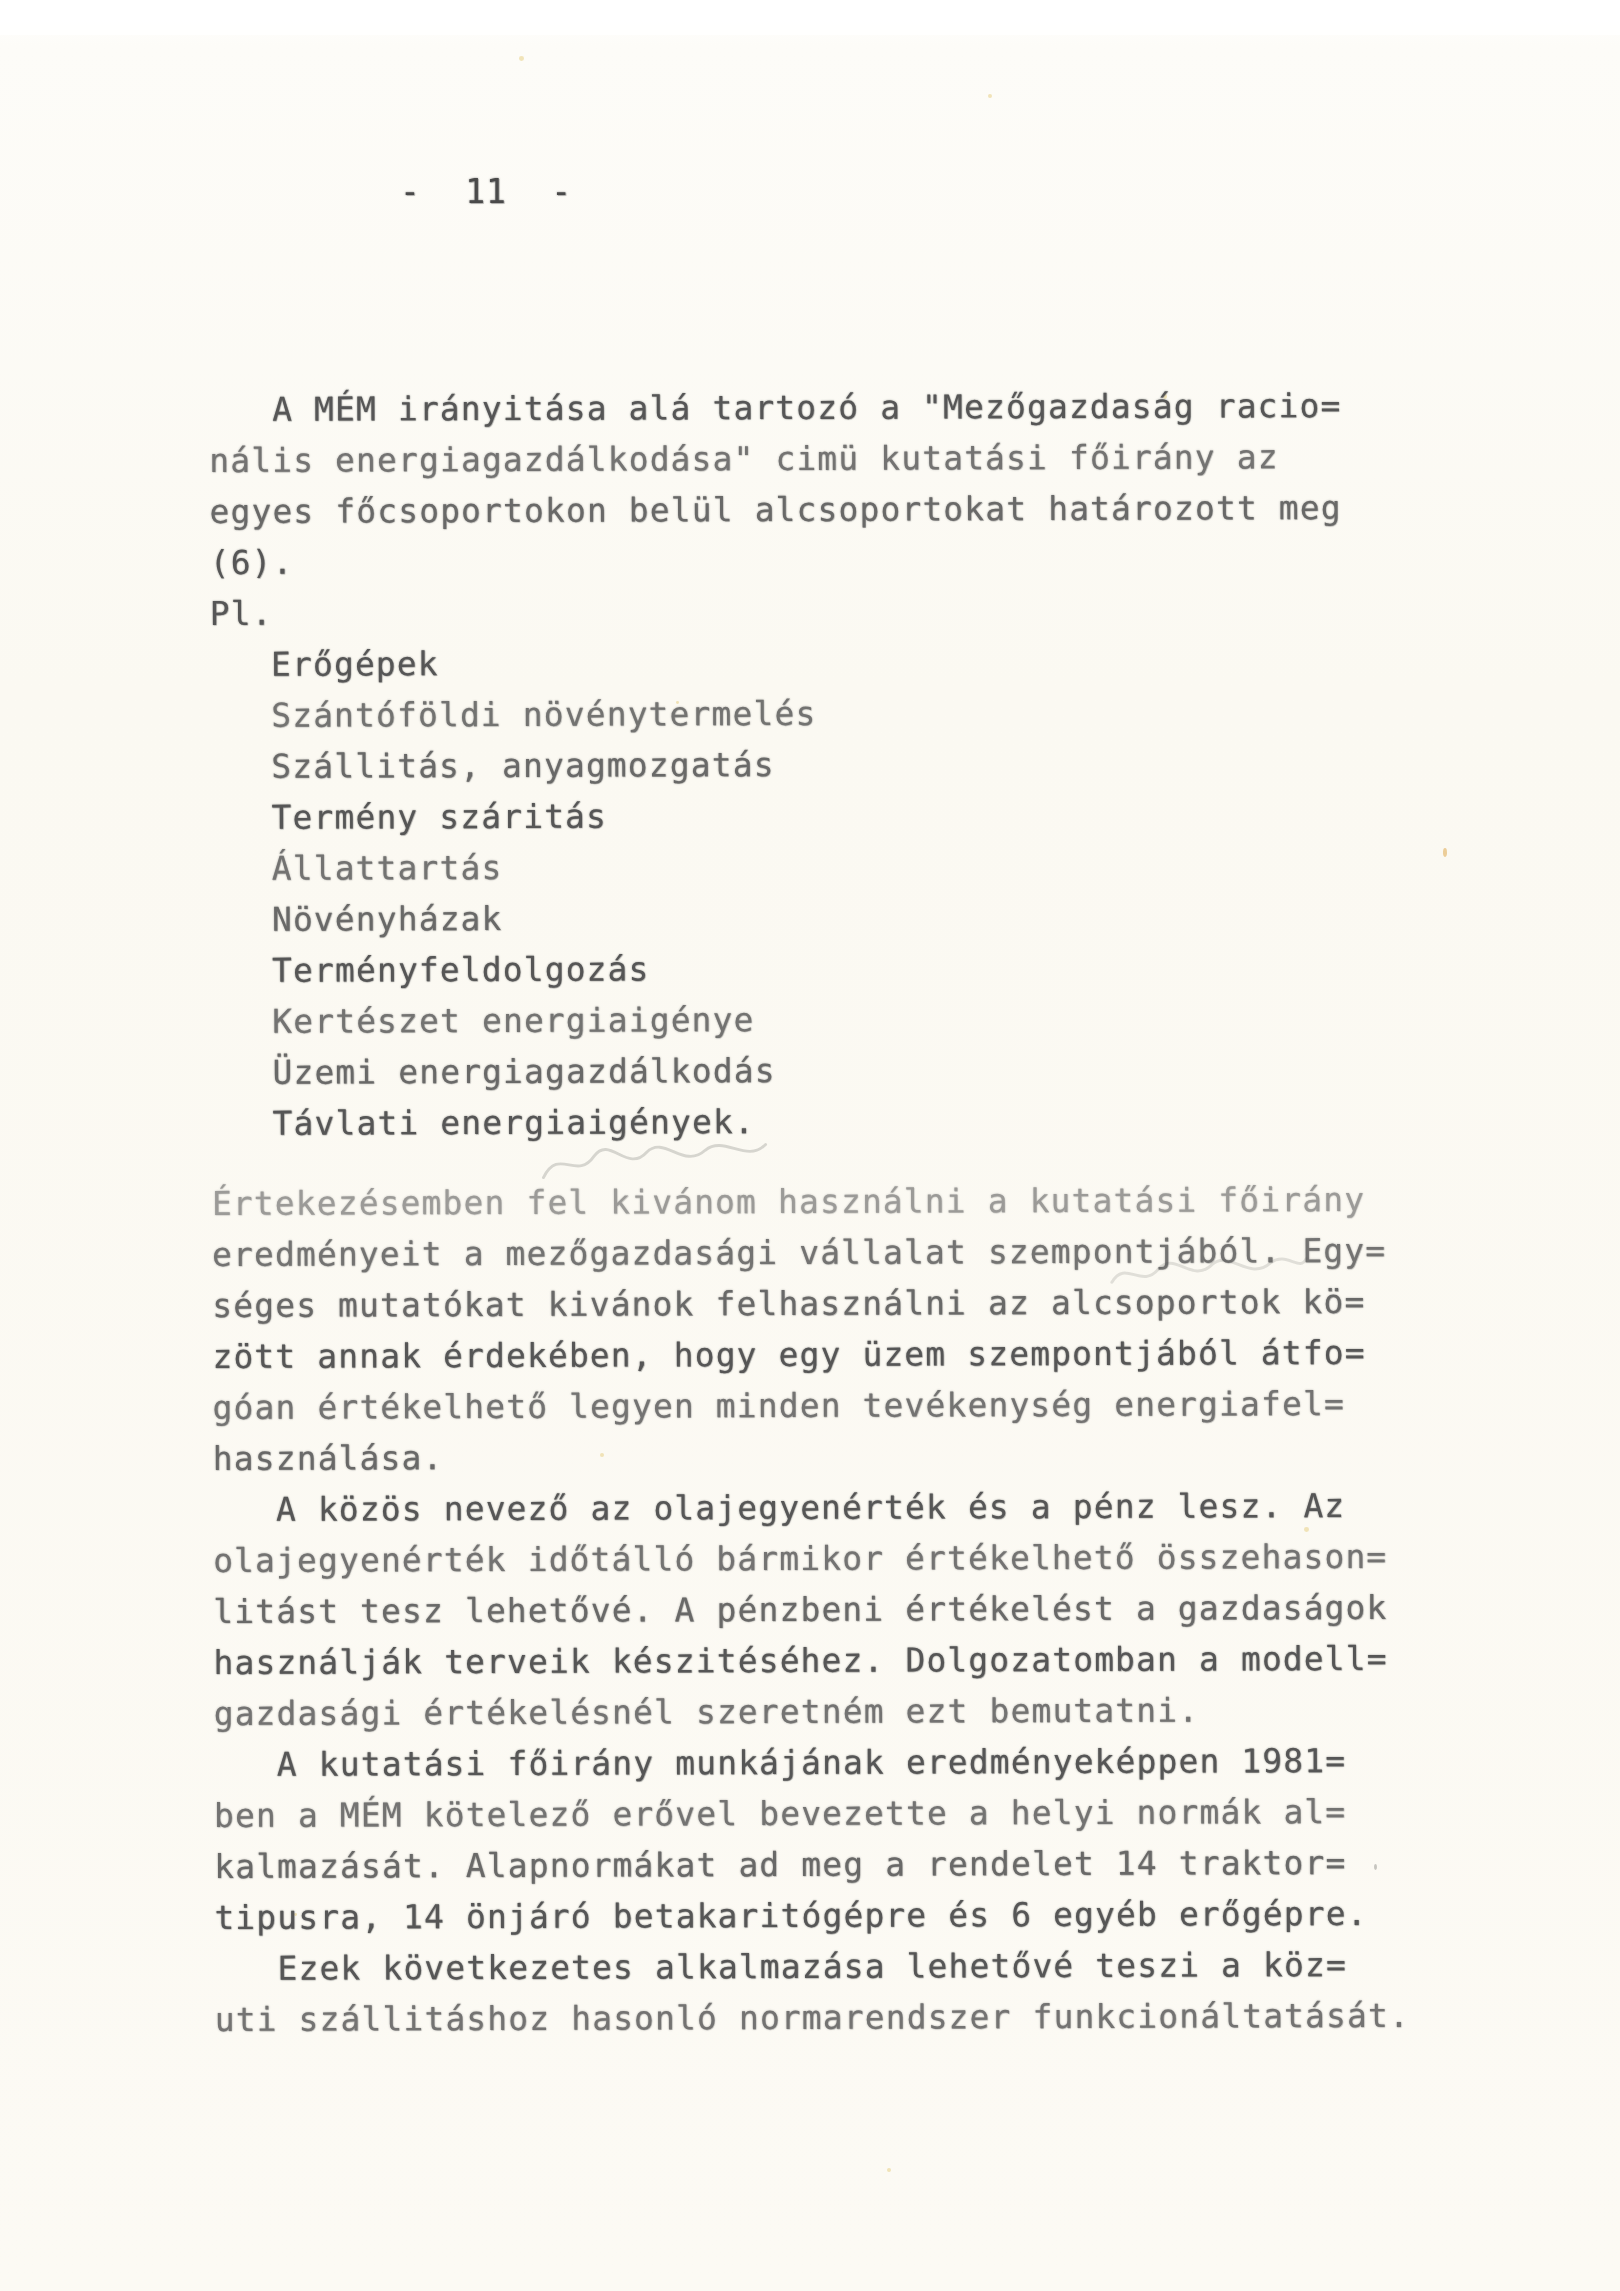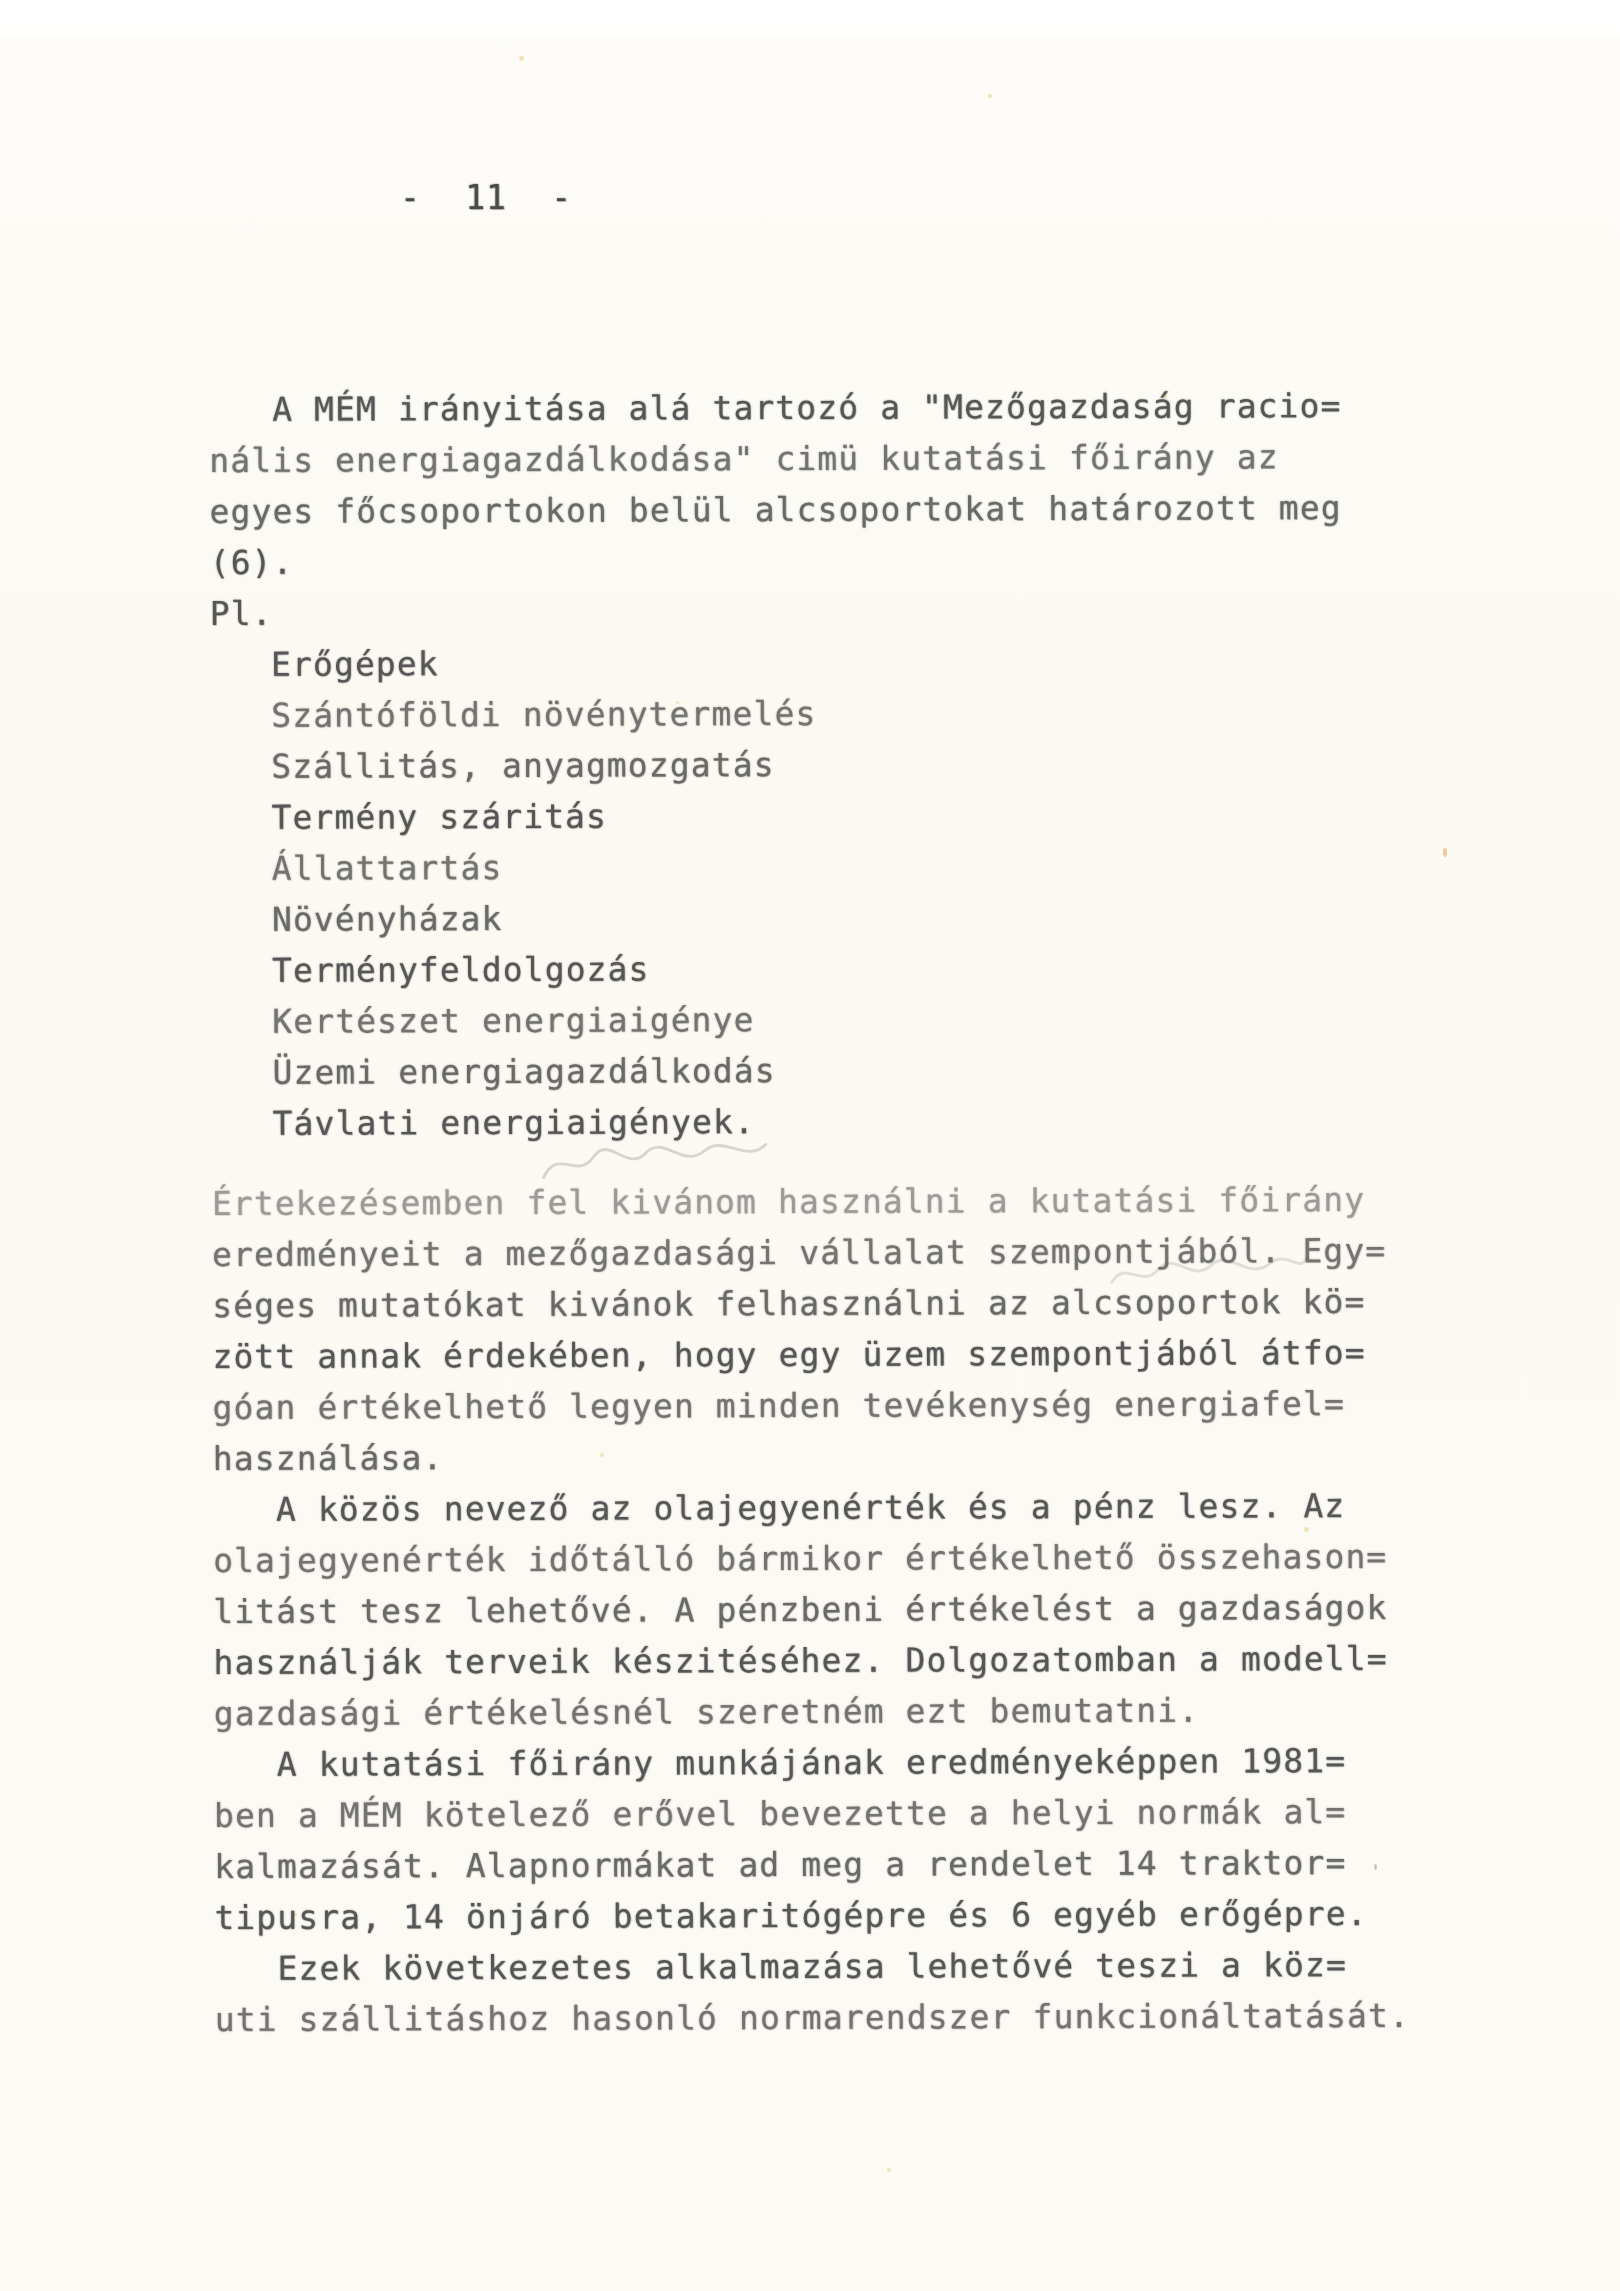--- a/index.html
+++ b/index.html
@@ -10,21 +10,21 @@
     background:linear-gradient(180deg,#ffffff 0%,#fdfcf8 2%,#fbf9f2 30%,#fcfaf4 100%);
     overflow:hidden;
     font-family:"DejaVu Sans Mono","Liberation Mono",monospace;
     color:#4e4e4e;
   }
   .paper::before{
     content:'';position:absolute;top:0;left:0;right:0;height:35px;
     background:#ffffff;opacity:.8;
   }
   .pageno{
-    position:absolute;top:178px;left:400px;
+    position:absolute;top:172px;left:400px;
     font-size:33px;letter-spacing:1px;word-spacing:23.5px;
     color:#4a4a4a;
     text-shadow:0 0 2px rgba(80,80,80,.75),1px 1px 0 rgba(90,90,90,.3);
     white-space:pre;
   }
   .text-col{
     position:absolute;left:209px;top:384px;width:1235px;
     font-size:33px;line-height:51px;letter-spacing:1.1px;
     transform:rotate(-0.2deg);transform-origin:left top;
   }

